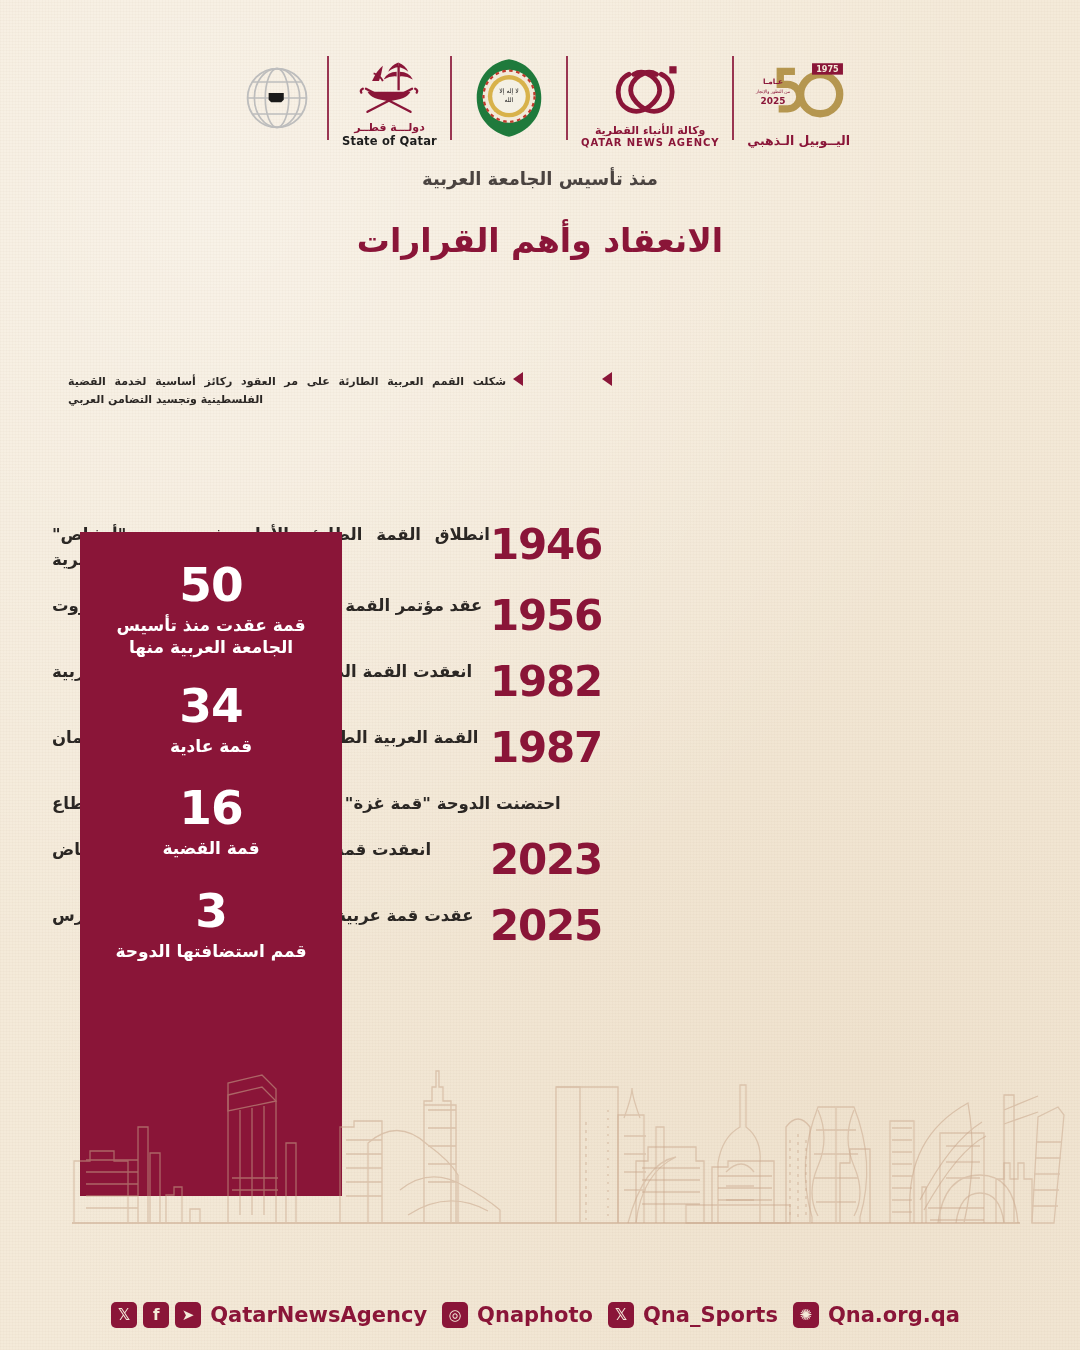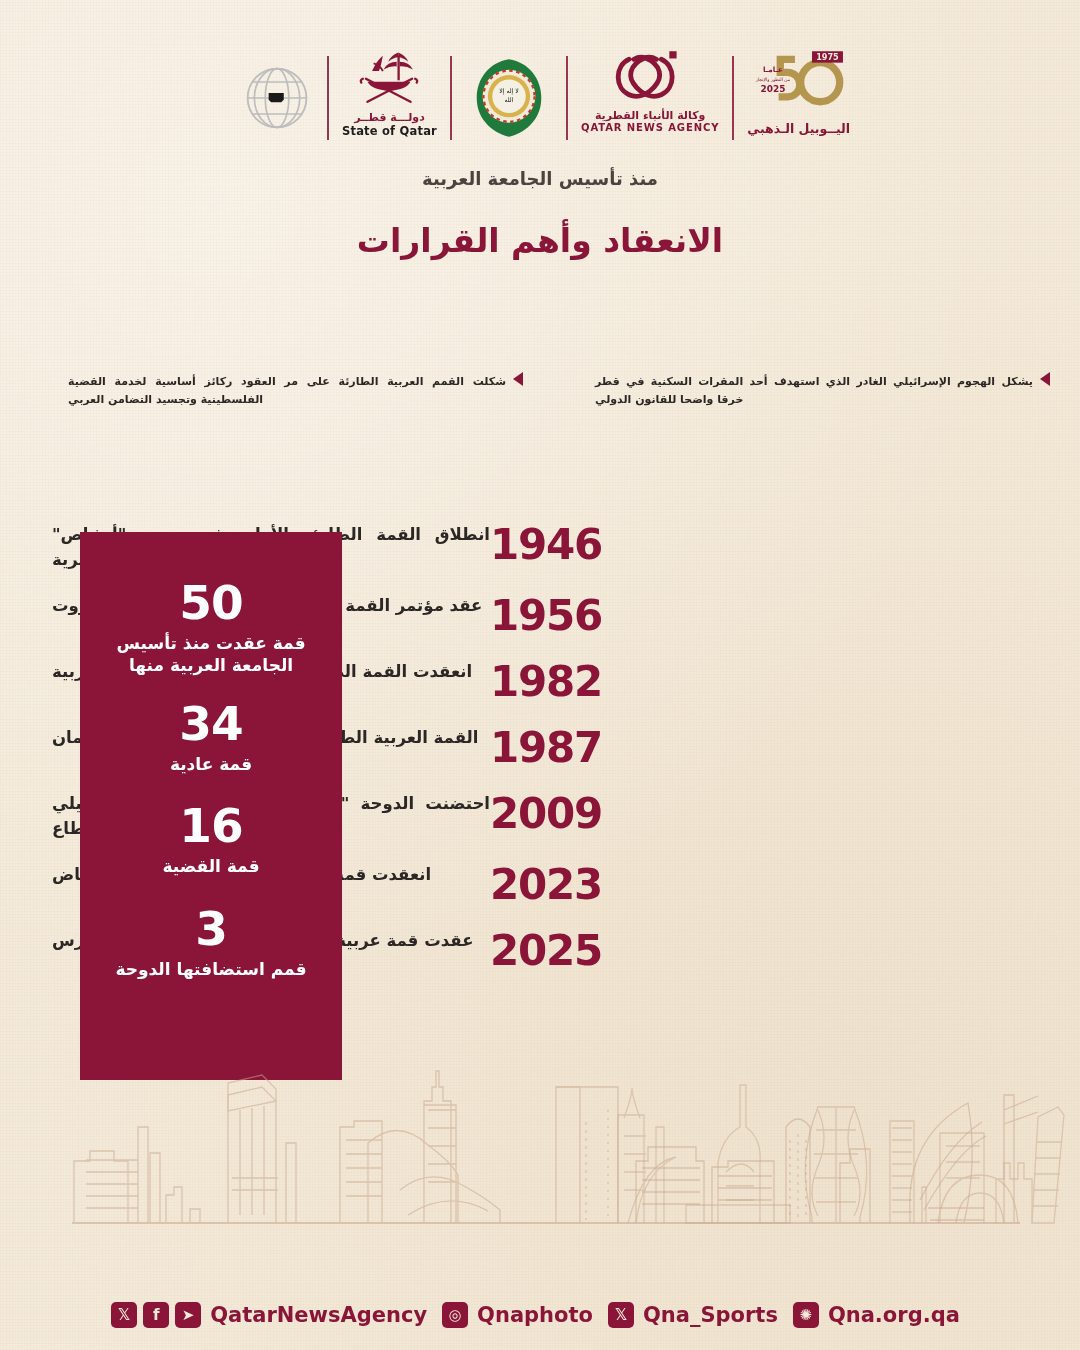--- a/index.html
+++ b/index.html
@@ -30,21 +30,21 @@
     pointer-events:none;
   }
 
   
   #logobar {
     position:absolute; top:48px; left:0; right:0;
     display:flex; justify-content:center; align-items:center;
     direction:ltr;
   }
   .logo-cell {
-    display:flex; flex-direction:column; align-items:center; justify-content:flex-start;
+    display:flex; flex-direction:column; align-items:center; justify-content:flex-end;
     padding:0 13px; height:100px;
   }
   .divider { width:2px; height:84px; background:#8a1538; opacity:.85; }
   .logo-caption-ar {
     font-size:11px; font-weight:700; color:#8a1538; letter-spacing:.4px;
     margin-top:3px; direction:rtl; white-space:nowrap;
   }
   .logo-caption-en {
     font-size:11.5px; font-weight:700; color:#1d1d1d; letter-spacing:.2px;
     white-space:nowrap;
@@ -93,23 +93,23 @@
   }
   .tl-text {
     flex:1 1 auto; padding-left:22px;
     font-size:16.5px; font-weight:700; color:#2b2724;
     line-height:1.52; text-align:justify; text-align-last:left;
   }
 
   
   #statbox {
     position:absolute; top:532px; left:80px;
-    width:262px; height:548px;
+    width:262px; height:664px;
     background:#8a1538;
-    padding:40px 20px 16px;
+    padding:22px 20px 16px;
     display:flex; flex-direction:column; align-items:center;
   }
   .stat { width:100%; text-align:center; }
   .stat-num {
     font-size:47px; font-weight:900; color:#ffffff;
     line-height:1.06; letter-spacing:-1px; direction:ltr;
   }
   .stat-lbl {
     font-size:17px; font-weight:700; color:#ffffff;
     line-height:1.33; margin-top:4px;
@@ -242,21 +242,21 @@
     </div>
 
   </div>
 
   <div id="kicker">منذ تأسيس الجامعة العربية</div>
   <div id="headline">
     <div>الانعقاد وأهم القرارات</div>
   </div>
 
   <div class="intro" id="intro-right">
-    <span class="tri"></span><span>يشكل الهجوم الإسرائيلي الغادر الذي استهدف أحد المقرات السكنية في قطر خرقا واضحا للقانون الدولي</span>
+    <span class="tri"></span>
   </div>
 
   <div class="intro" id="intro-left">
     <span class="tri"></span><span>شكلت القمم العربية الطارئة على مر العقود ركائز أساسية لخدمة القضية الفلسطينية وتجسيد التضامن العربي</span>
   </div>
 
   <div id="timeline">
     <div class="tl-row">
       <div class="tl-year">1946</div>
       <div class="tl-text">انطلاق القمة الطارئة الأولى في مدينة "أنشاص" المصرية</div>
@@ -267,21 +267,20 @@
     </div>
     <div class="tl-row">
       <div class="tl-year">1982</div>
       <div class="tl-text">انعقدت القمة الطارئة الخامسة بمدينة فاس المغربية</div>
     </div>
     <div class="tl-row">
       <div class="tl-year">1987</div>
       <div class="tl-text">القمة العربية الطارئة السابعة بالعاصمة الأردنية عمان</div>
     </div>
     <div class="tl-row">
-      <div class="tl-year">2009</div>
       <div class="tl-text">احتضنت الدوحة "قمة غزة" بعد العدوان الإسرائيلي على القطاع</div>
     </div>
     <div class="tl-row">
       <div class="tl-year">2023</div>
       <div class="tl-text">انعقدت قمة عربية إسلامية مشتركة في الرياض</div>
     </div>
     <div class="tl-row">
       <div class="tl-year">2025</div>
       <div class="tl-text">عقدت قمة عربية طارئة في القاهرة في شهر مارس</div>
     </div>

